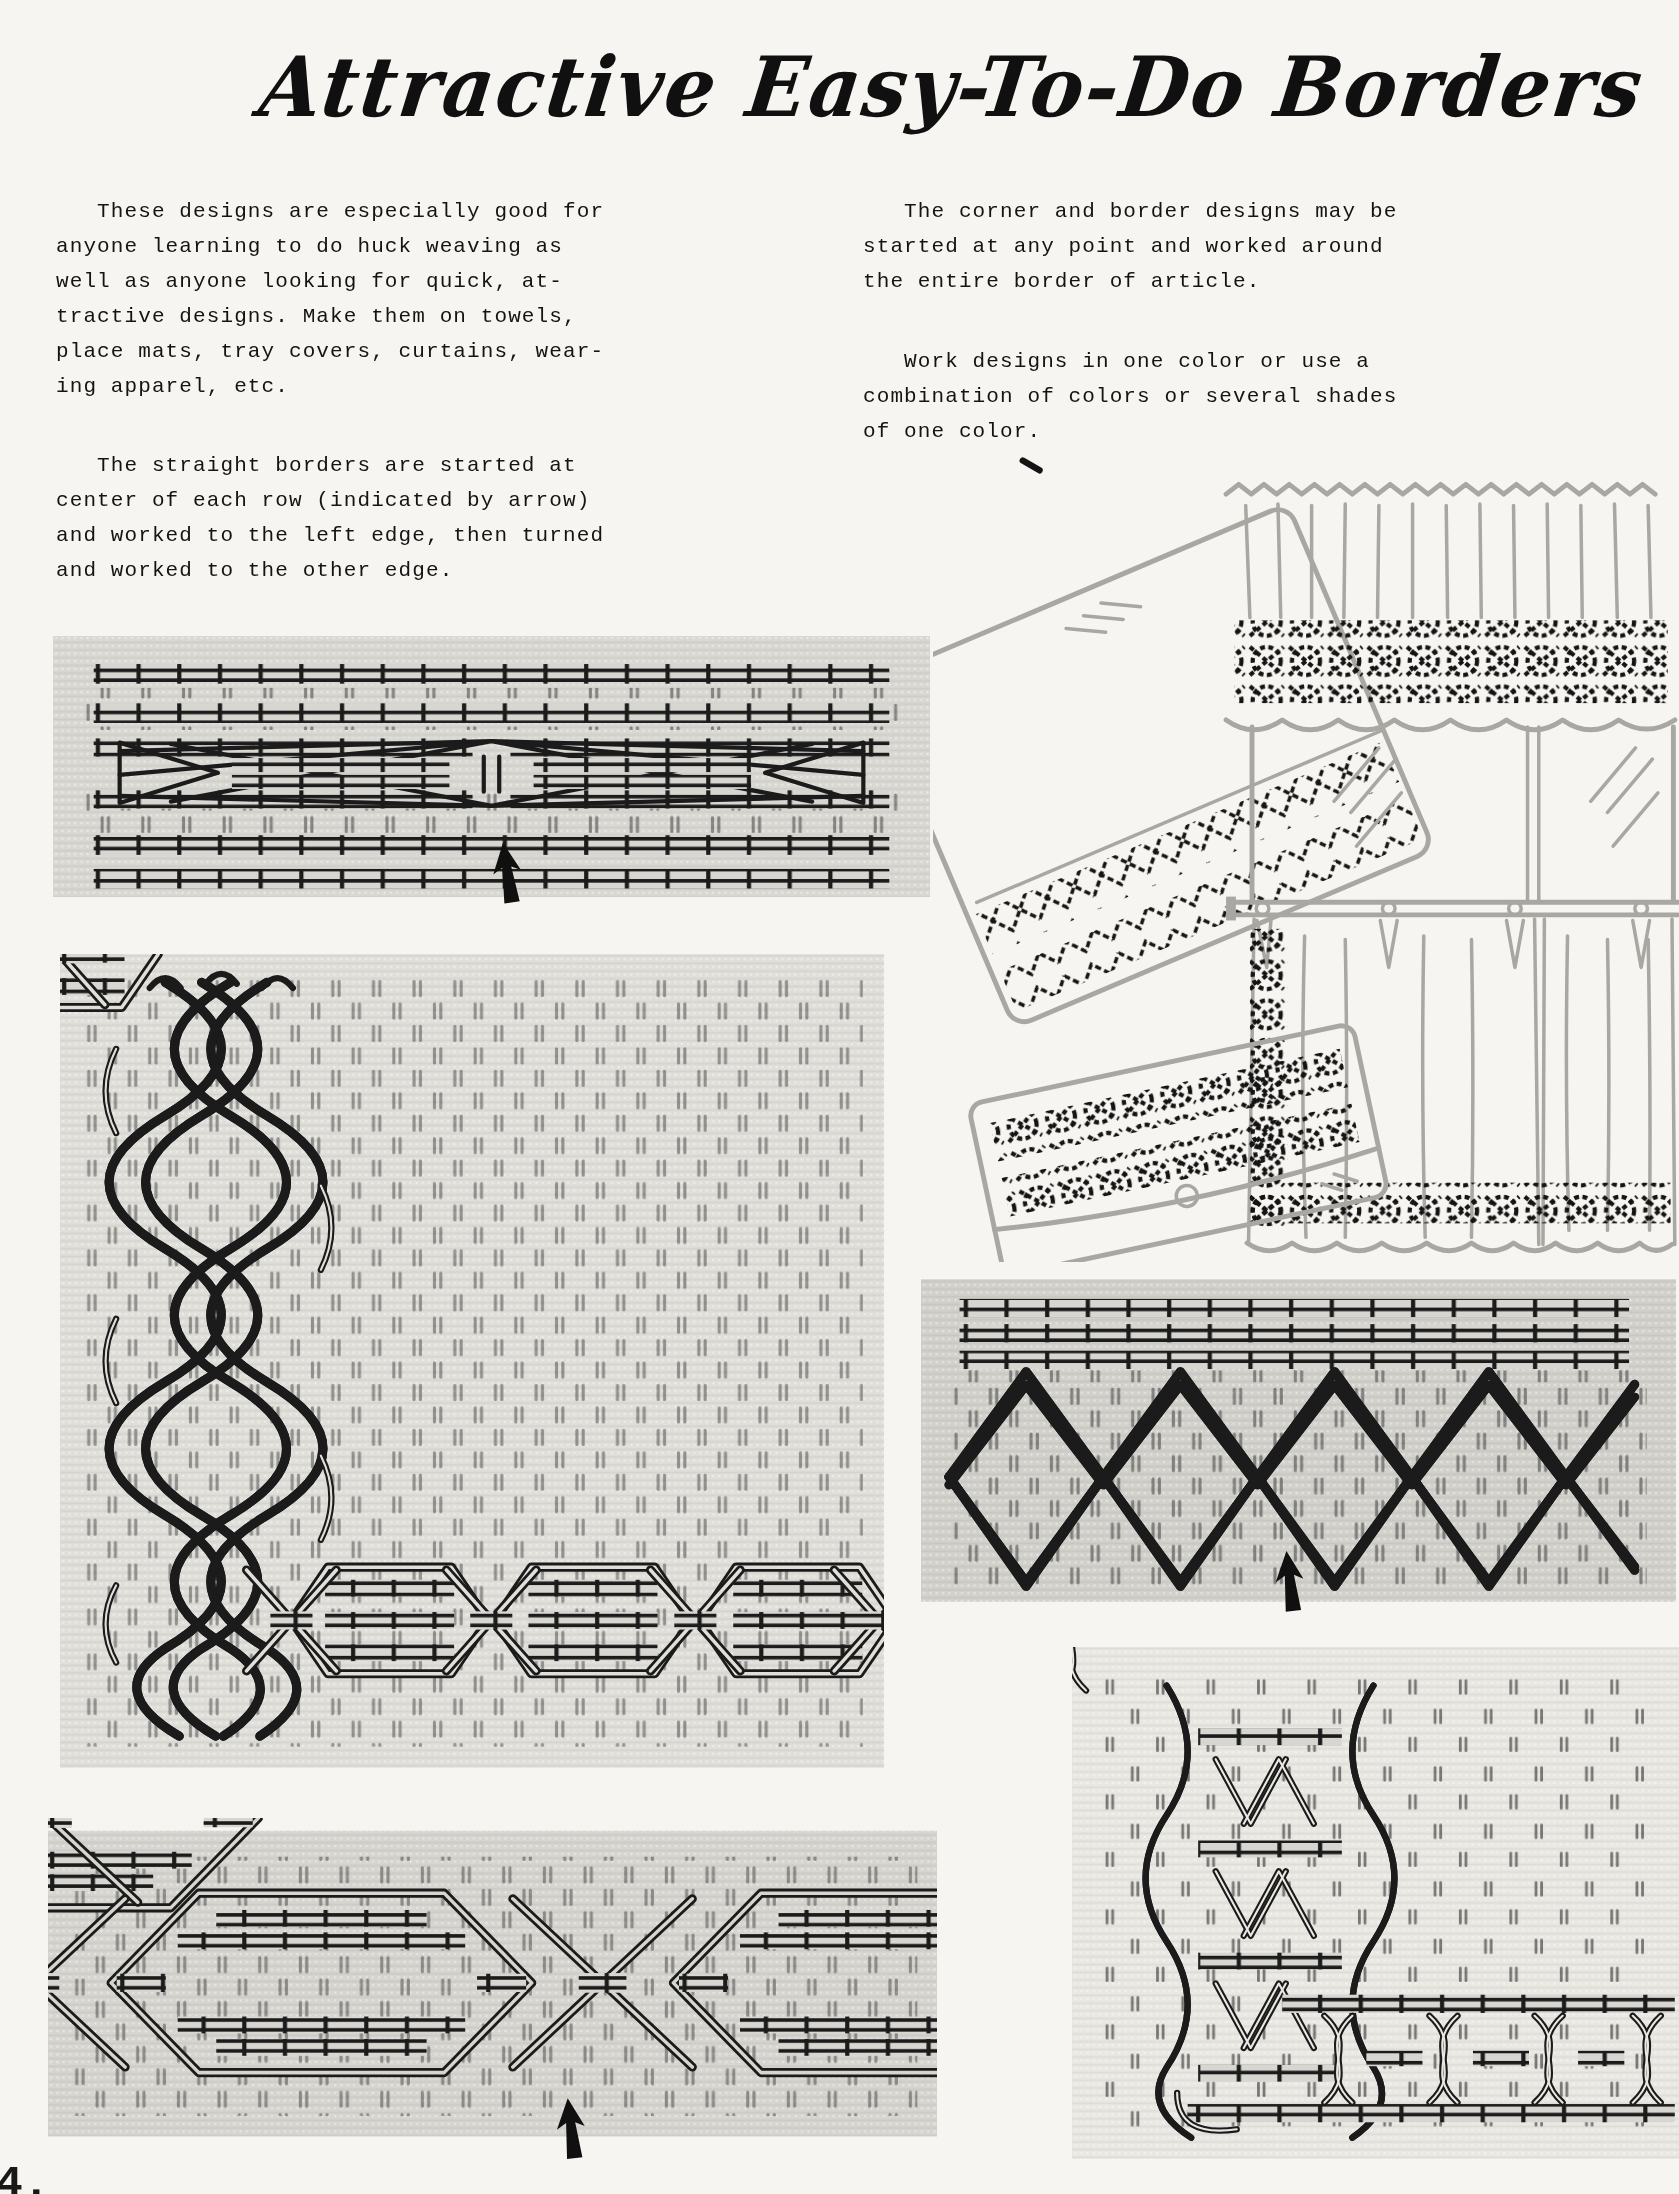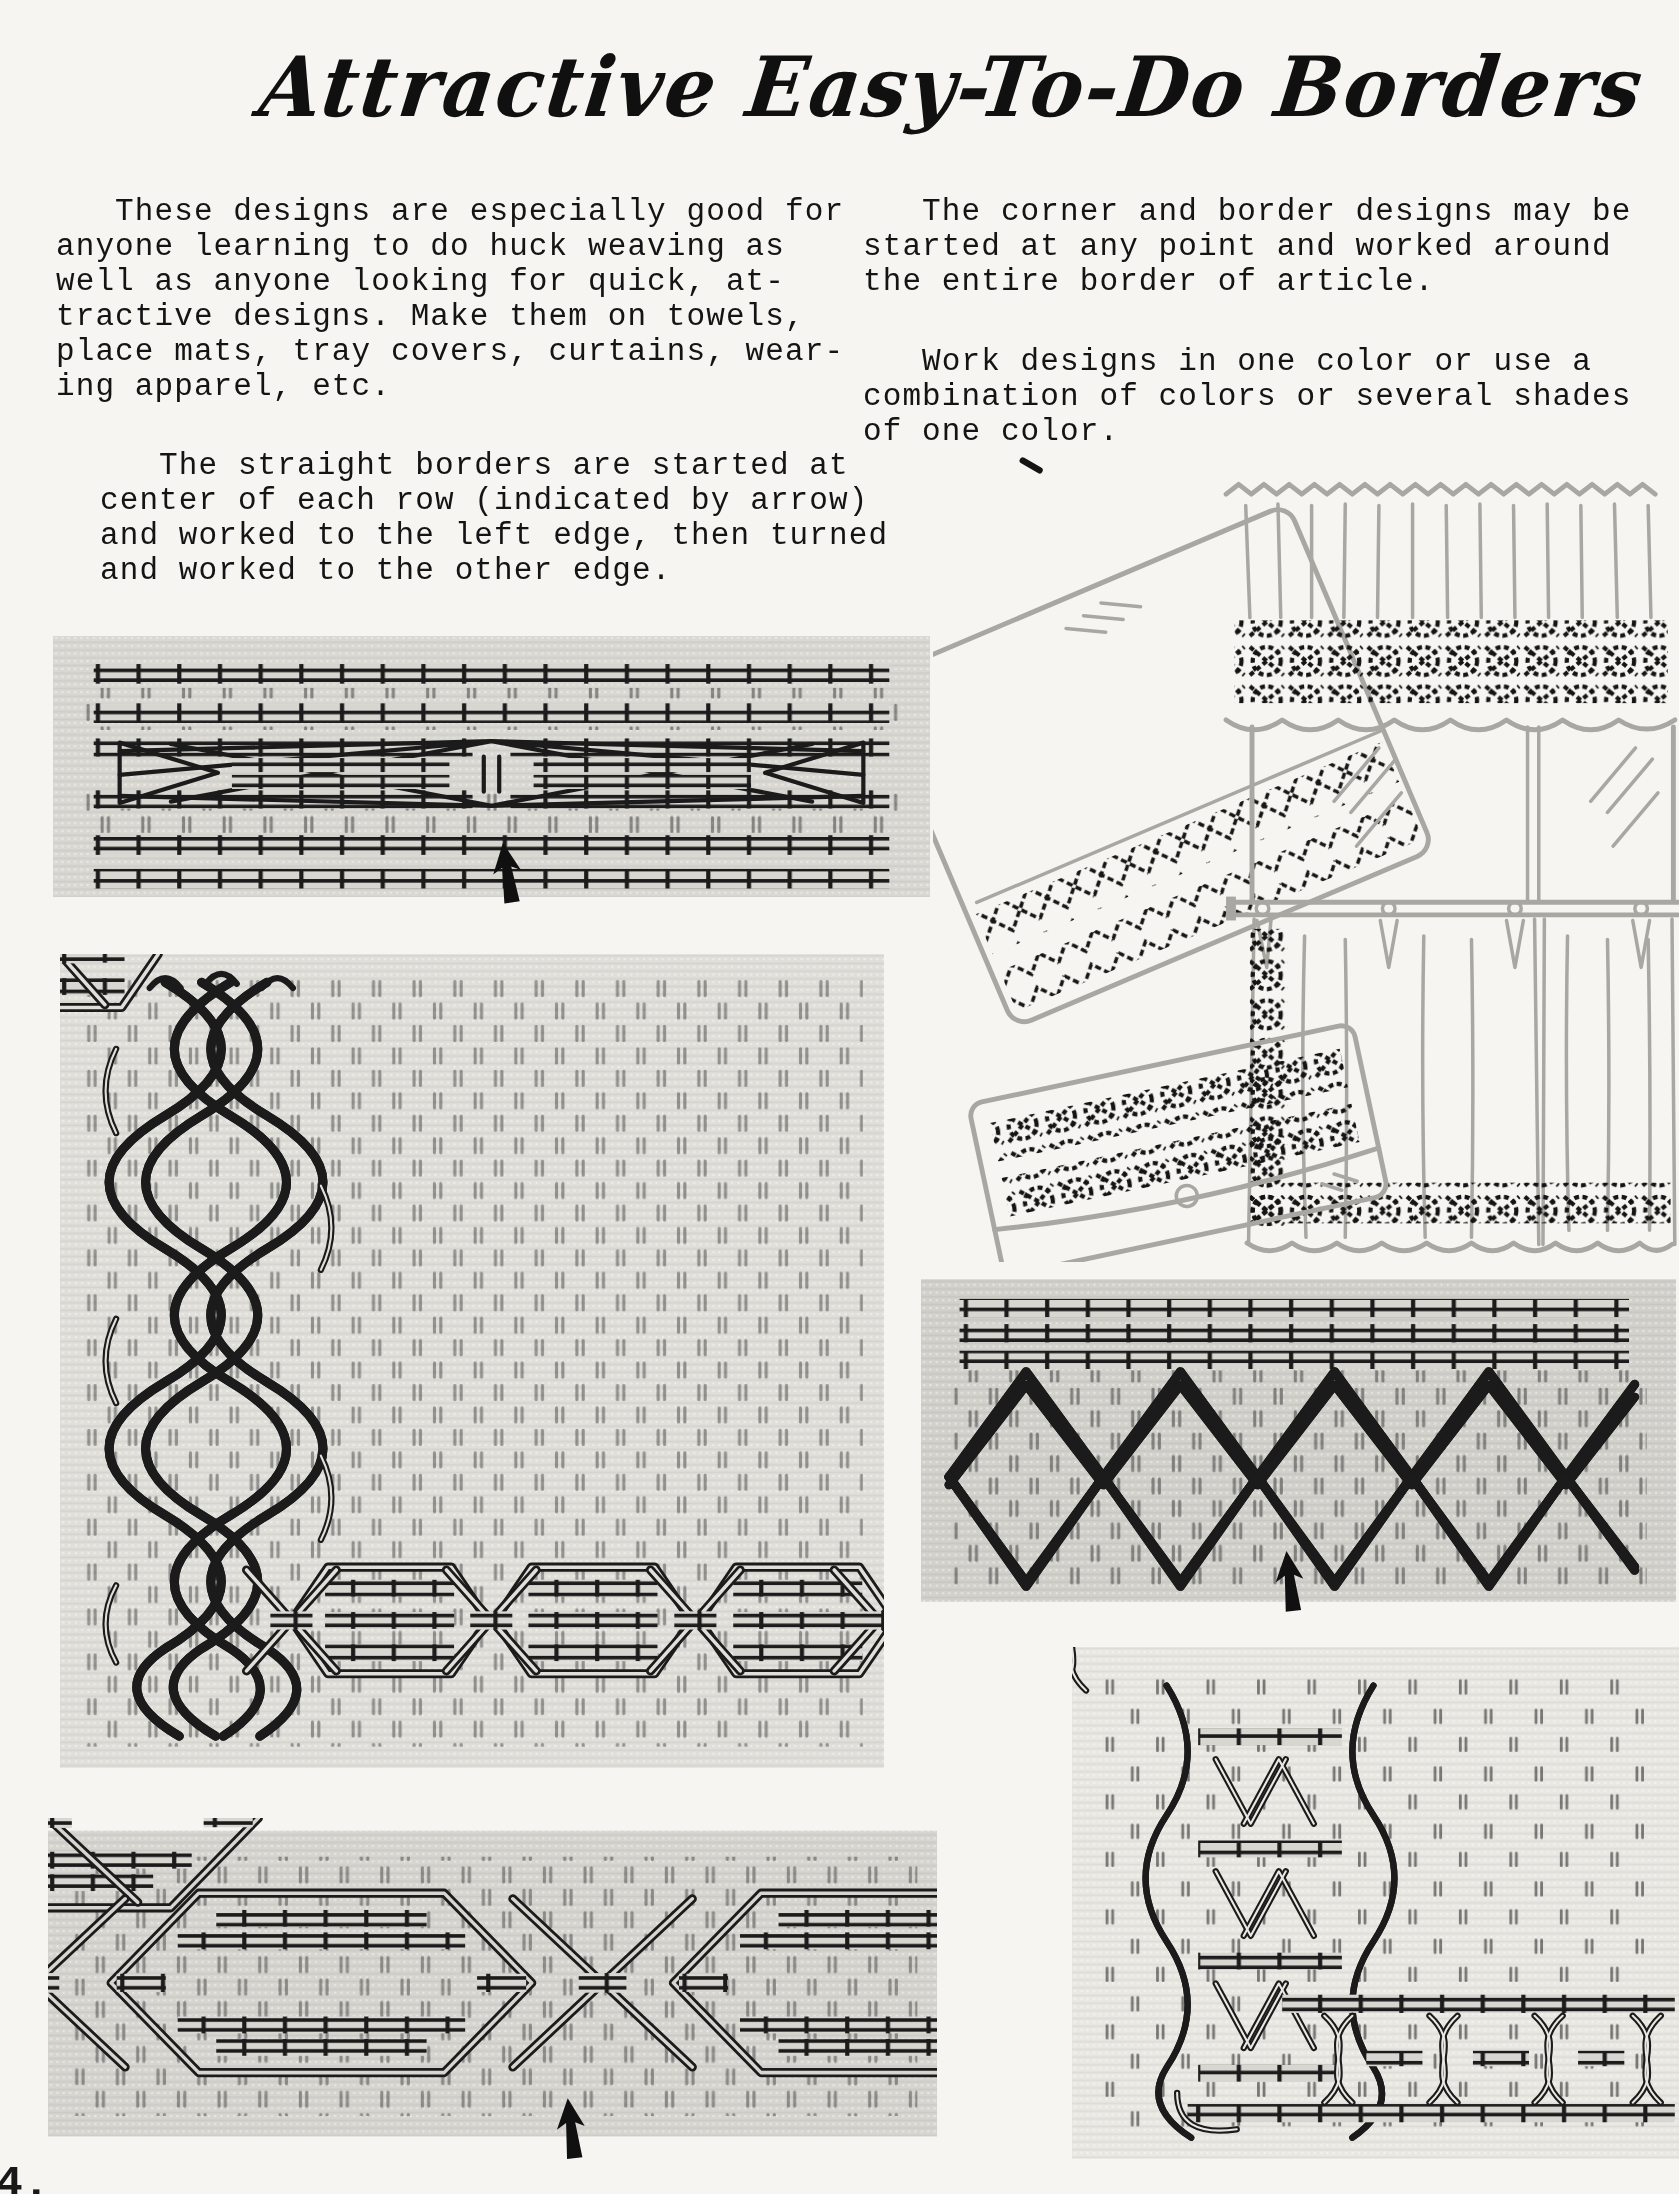--- a/index.html
+++ b/index.html
@@ -20,27 +20,27 @@
     font-style:italic;font-weight:700;
     font-size:79px;line-height:133px;
     letter-spacing:2.1px;
     transform:skewX(-7deg) scaleY(1.05);
     white-space:nowrap;
     color:#101010;
   }
   
   .tw{
     font-family:"Liberation Mono", monospace;
-    font-size:31px;line-height:35px;
+    font-size:21px;line-height:35px;
     letter-spacing:1.1px;
     white-space:pre-wrap;
     color:#141414;
   }
   #para-l1{left:56px;top:194px;width:824px;}
-  #para-l2{left:56px;top:448px;width:824px;margin-left:44px;}
+  #para-l2{left:56px;top:448px;width:824px;}
   #para-r1{left:863px;top:194px;width:824px;}
   #para-r2{left:863px;top:344px;width:824px;}
   
   .fig{display:block;}
   #fig-straight    {left:53px;  top:633px;  width:877px; height:281px;}
   #fig-corner-large{left:60px;  top:954px; width:824px; height:821px;}
   #fig-illustration{left:933px;top:445px;  width:746px; height:817px;}
   #fig-diamond     {left:921px;top:1272px; width:755px; height:351px;}
   #fig-hexagon     {left:48px;  top:1818px; width:889px; height:348px;}
   #fig-corner-small{left:1072px;top:1647px; width:607px;  height:516px;}

